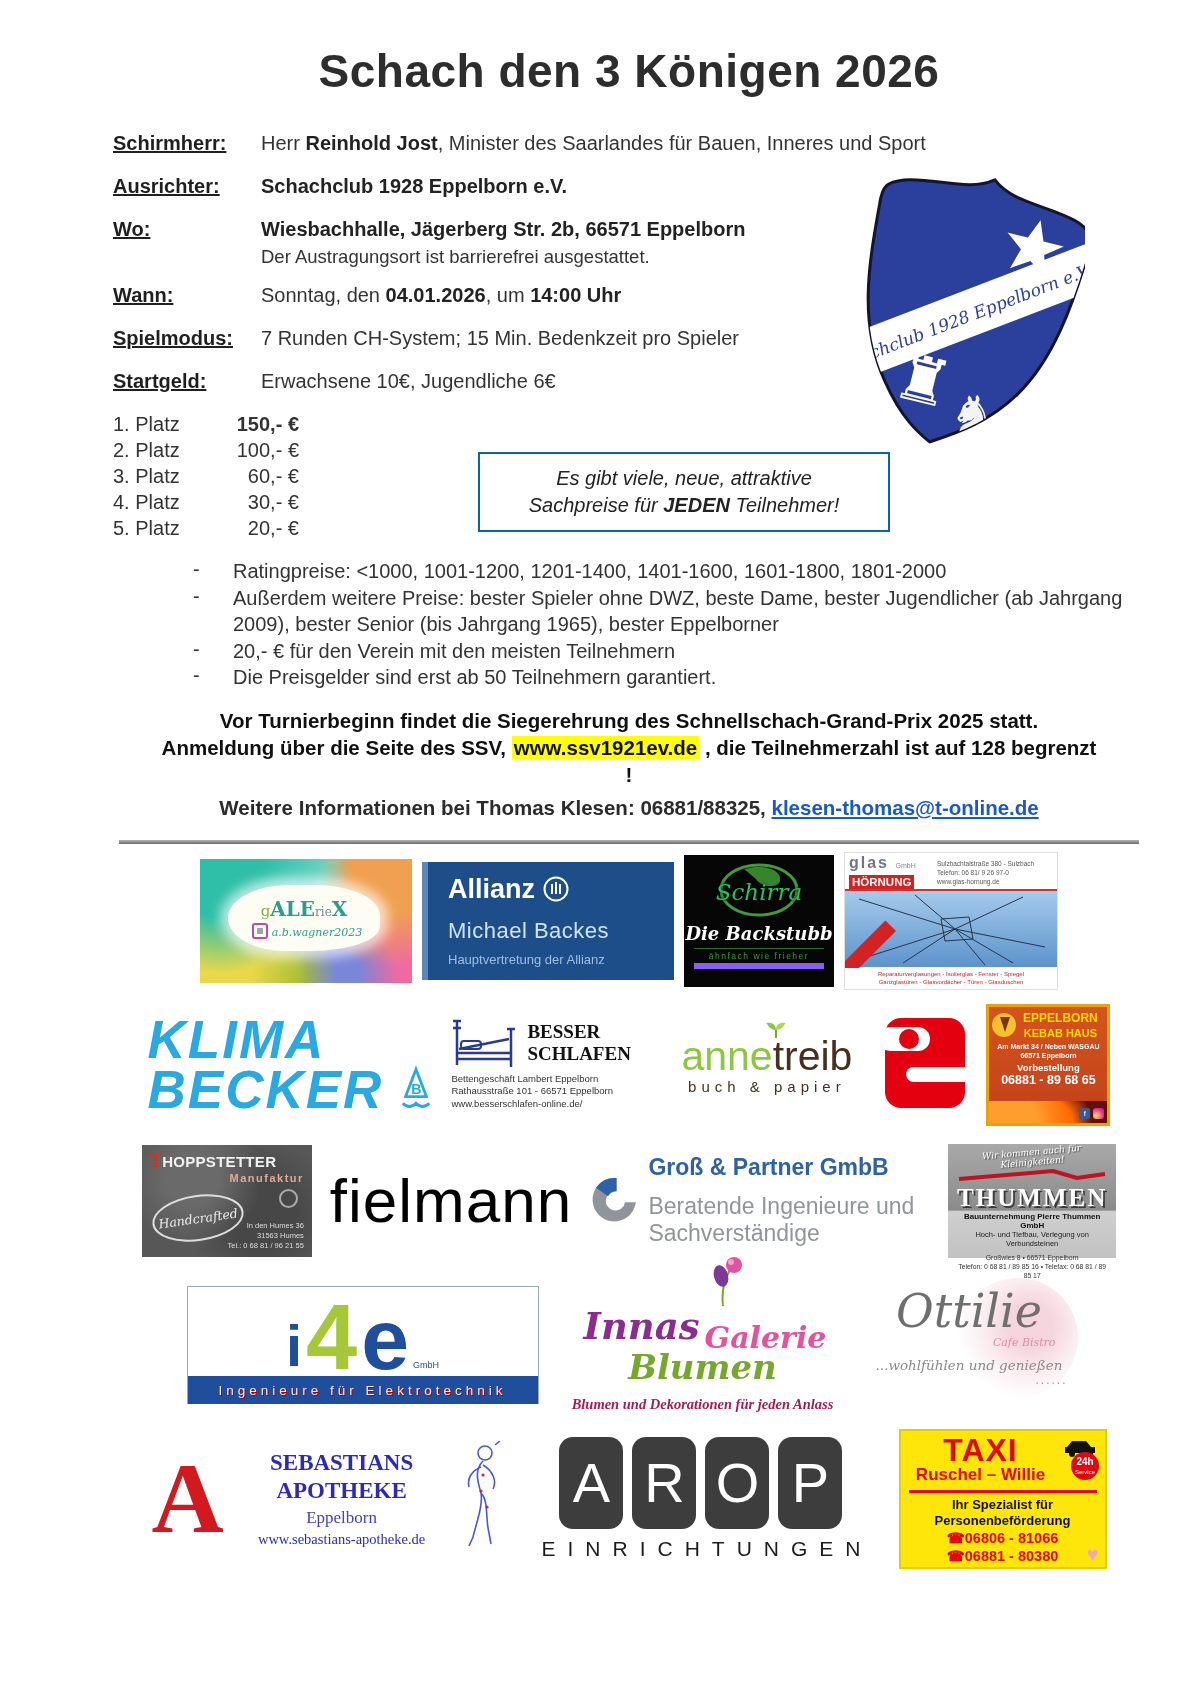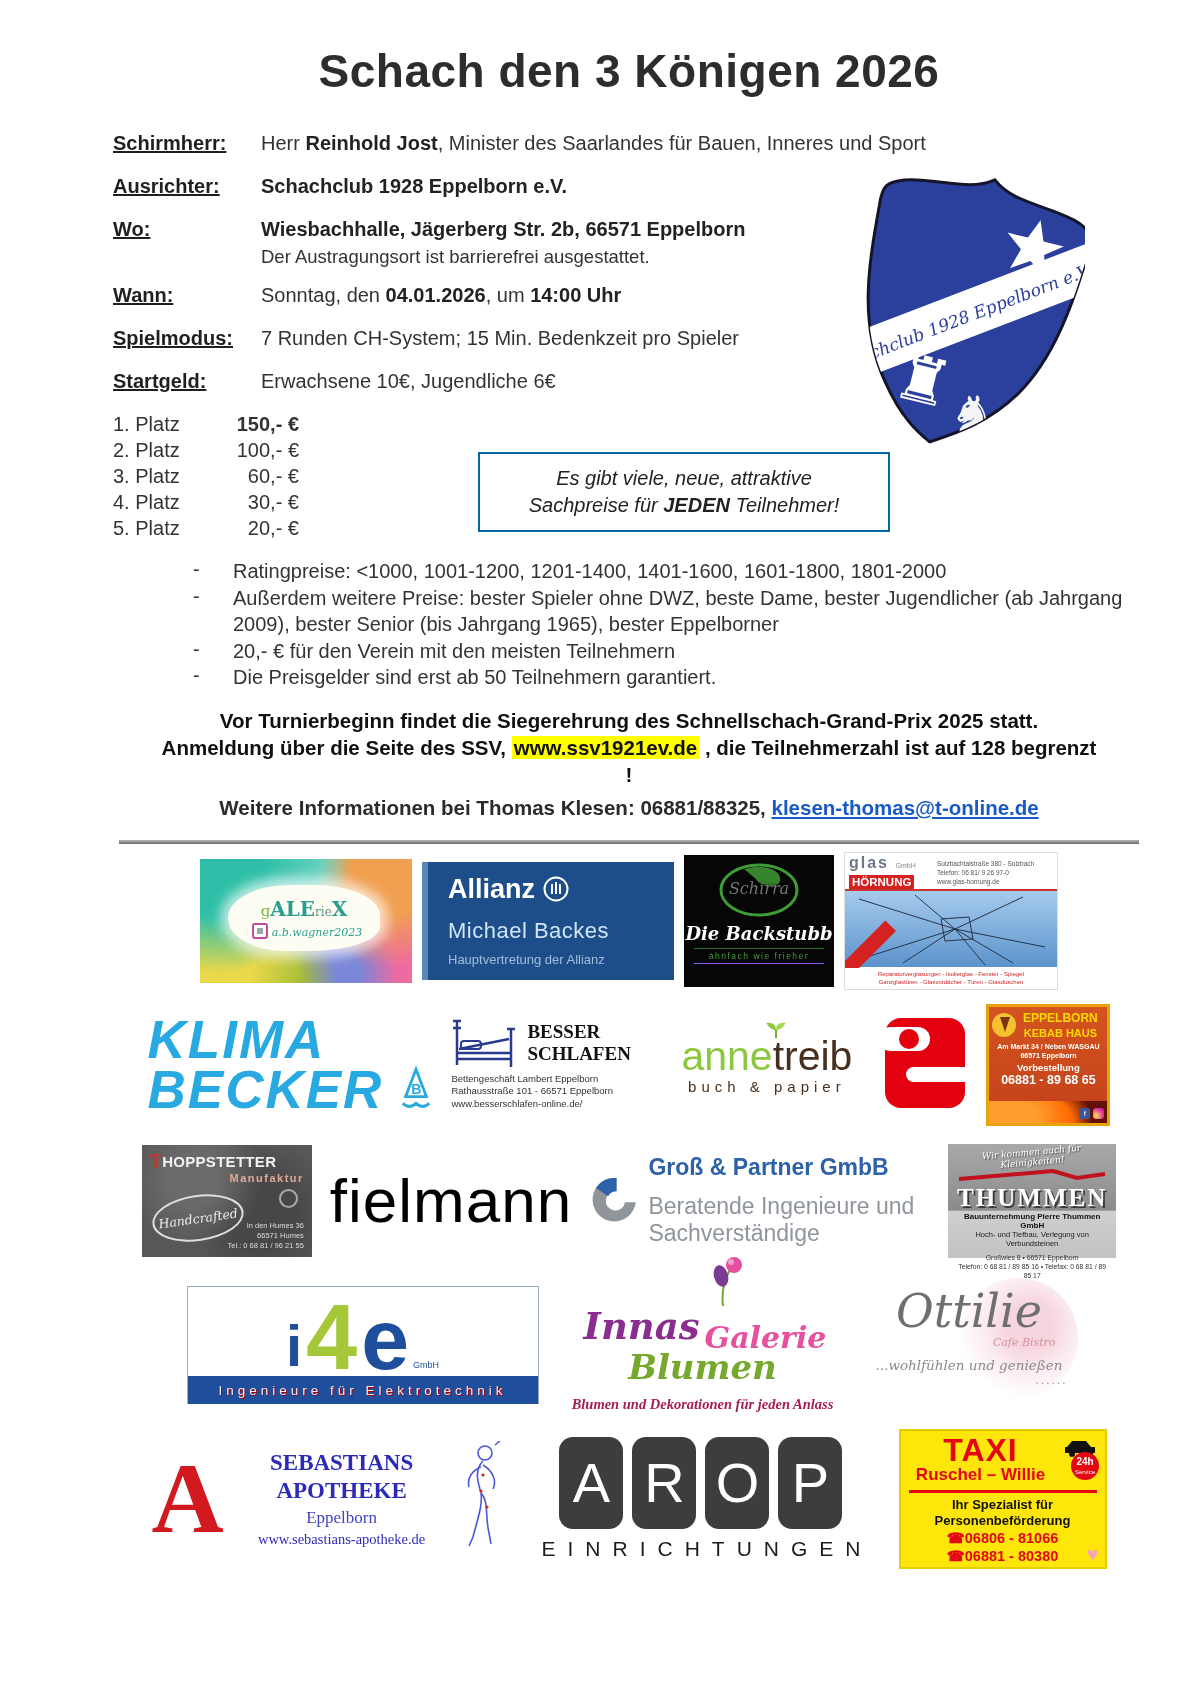--- a/index.html
+++ b/index.html
@@ -76,24 +76,24 @@
               padding:12px 0 0 20px;box-sizing:border-box;color:#fff;}
   .al-brand{font-size:27px;font-weight:bold;display:flex;align-items:center;gap:8px;}
   .al-person{margin-top:13px;font-size:22px;color:#cfe4f7;letter-spacing:.5px;}
   .al-sub{margin-top:8px;font-size:13px;color:#9dbfdc;}
 
   
   .lg-backstubb{position:relative;width:150px;height:132px;background:#060606;color:#fff;
                 text-align:center;padding-top:6px;box-sizing:border-box;}
   .bs-circle{position:relative;margin:0 auto;width:86px;height:58px;}
   .bs-script{position:absolute;left:-16px;right:-16px;top:18px;font-family:"DejaVu Serif",serif;
-             font-style:italic;font-size:16px;color:#737373;text-shadow:0 0 3px #000;}
+             font-style:italic;font-size:23px;color:#22c55e;text-shadow:0 0 3px #000;}
   .bs-title{margin-top:4px;font-family:"DejaVu Serif",serif;font-style:italic;font-weight:bold;font-size:18px;}
   .bs-tag{margin:4px 10px 0;font-size:8.5px;color:#3f9b35;letter-spacing:1.5px;
-          border-top:1px solid #2f6b2a;border-bottom:1px solid #8b5cf6;padding:2px 0;}
+          border-top:1px solid #2f6b2a;border-bottom:6px solid #8b5cf6;padding:2px 0;}
 
   
   .lg-glas{position:relative;width:214px;height:138px;background:#fff;border:1px solid #ddd;
            box-sizing:border-box;overflow:hidden;}
   .gl-head{display:flex;padding:3px 4px 0;height:33px;}
   .gl-brandbox{width:84px;text-align:left;}
   .gl-brand{font-size:16px;font-weight:bold;color:#6b7686;letter-spacing:2px;line-height:13px;}
   .gl-gmbh{font-size:7px;color:#888;font-weight:normal;letter-spacing:0;}
   .gl-name{background:#d42222;color:#fff;font-weight:bold;font-size:11.5px;padding:1px 3px;display:inline-block;}
   .gl-addr{flex:1;font-size:6.5px;color:#555;line-height:9px;text-align:left;padding:3px 0 0 4px;}
@@ -485,21 +485,21 @@
   </div>
 
   <div class="logo-row row3">
     <div class="lg-hopp">
       <div class="hp-title"><span class="hp-mark">T</span><span>HOPPSTETTER</span></div>
       <div class="hp-sub">Manufaktur</div>
       <div class="hp-badge">Handcrafted</div>
       <div class="hp-stamp"></div>
       <div class="hp-addr">
         <div>In den Humes 36</div>
-        <div>66571 Humes</div>
+        <div>31563 Humes</div>
         <div>Tel.: 0 68 81 / 96 21 55</div>
       </div>
     </div>
     <div class="lg-fielmann">fielmann</div>
     <div class="lg-gross">
       <svg width="76" height="94" viewBox="0 0 80 100">
         <path d="M76 52 A36 36 0 1 1 44 12 L44 34 A16 16 0 1 0 58 52 Z" fill="#8f959b"></path>
         <path d="M10 28 A36 36 0 0 1 44 12 L44 34 A16 16 0 0 0 30 42 Z" fill="#2e62a8"></path>
       </svg>
       <div>

